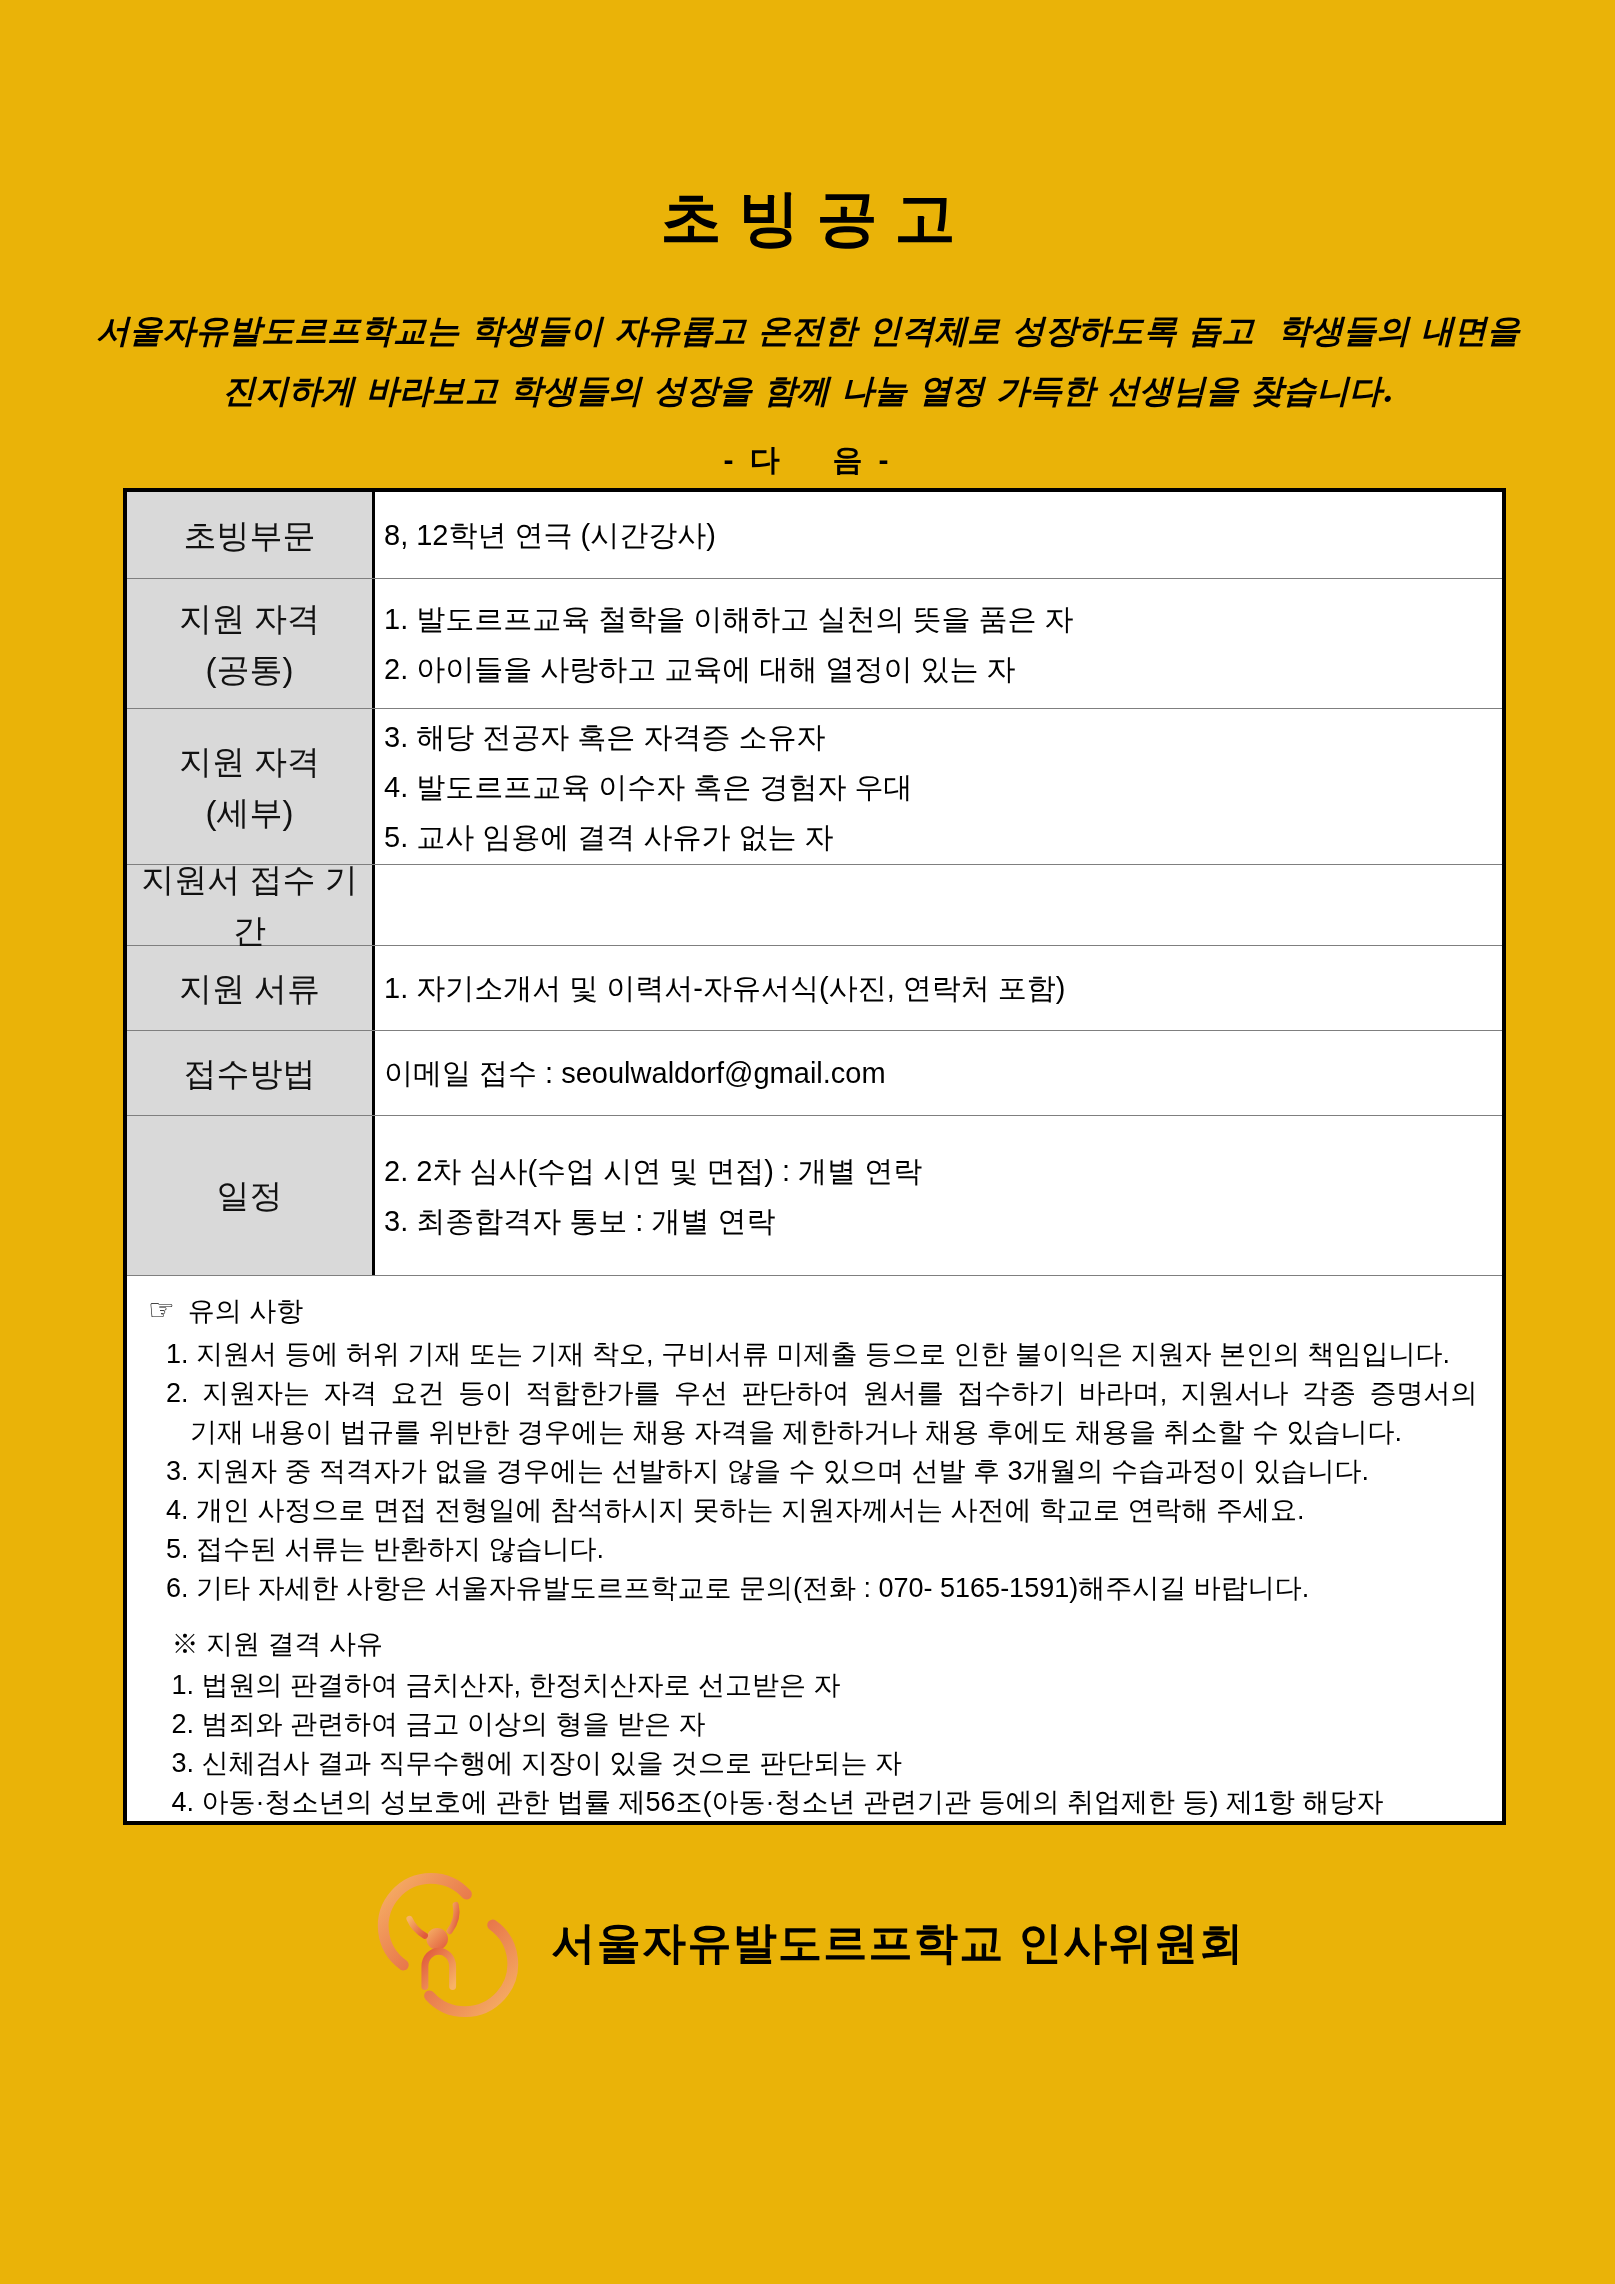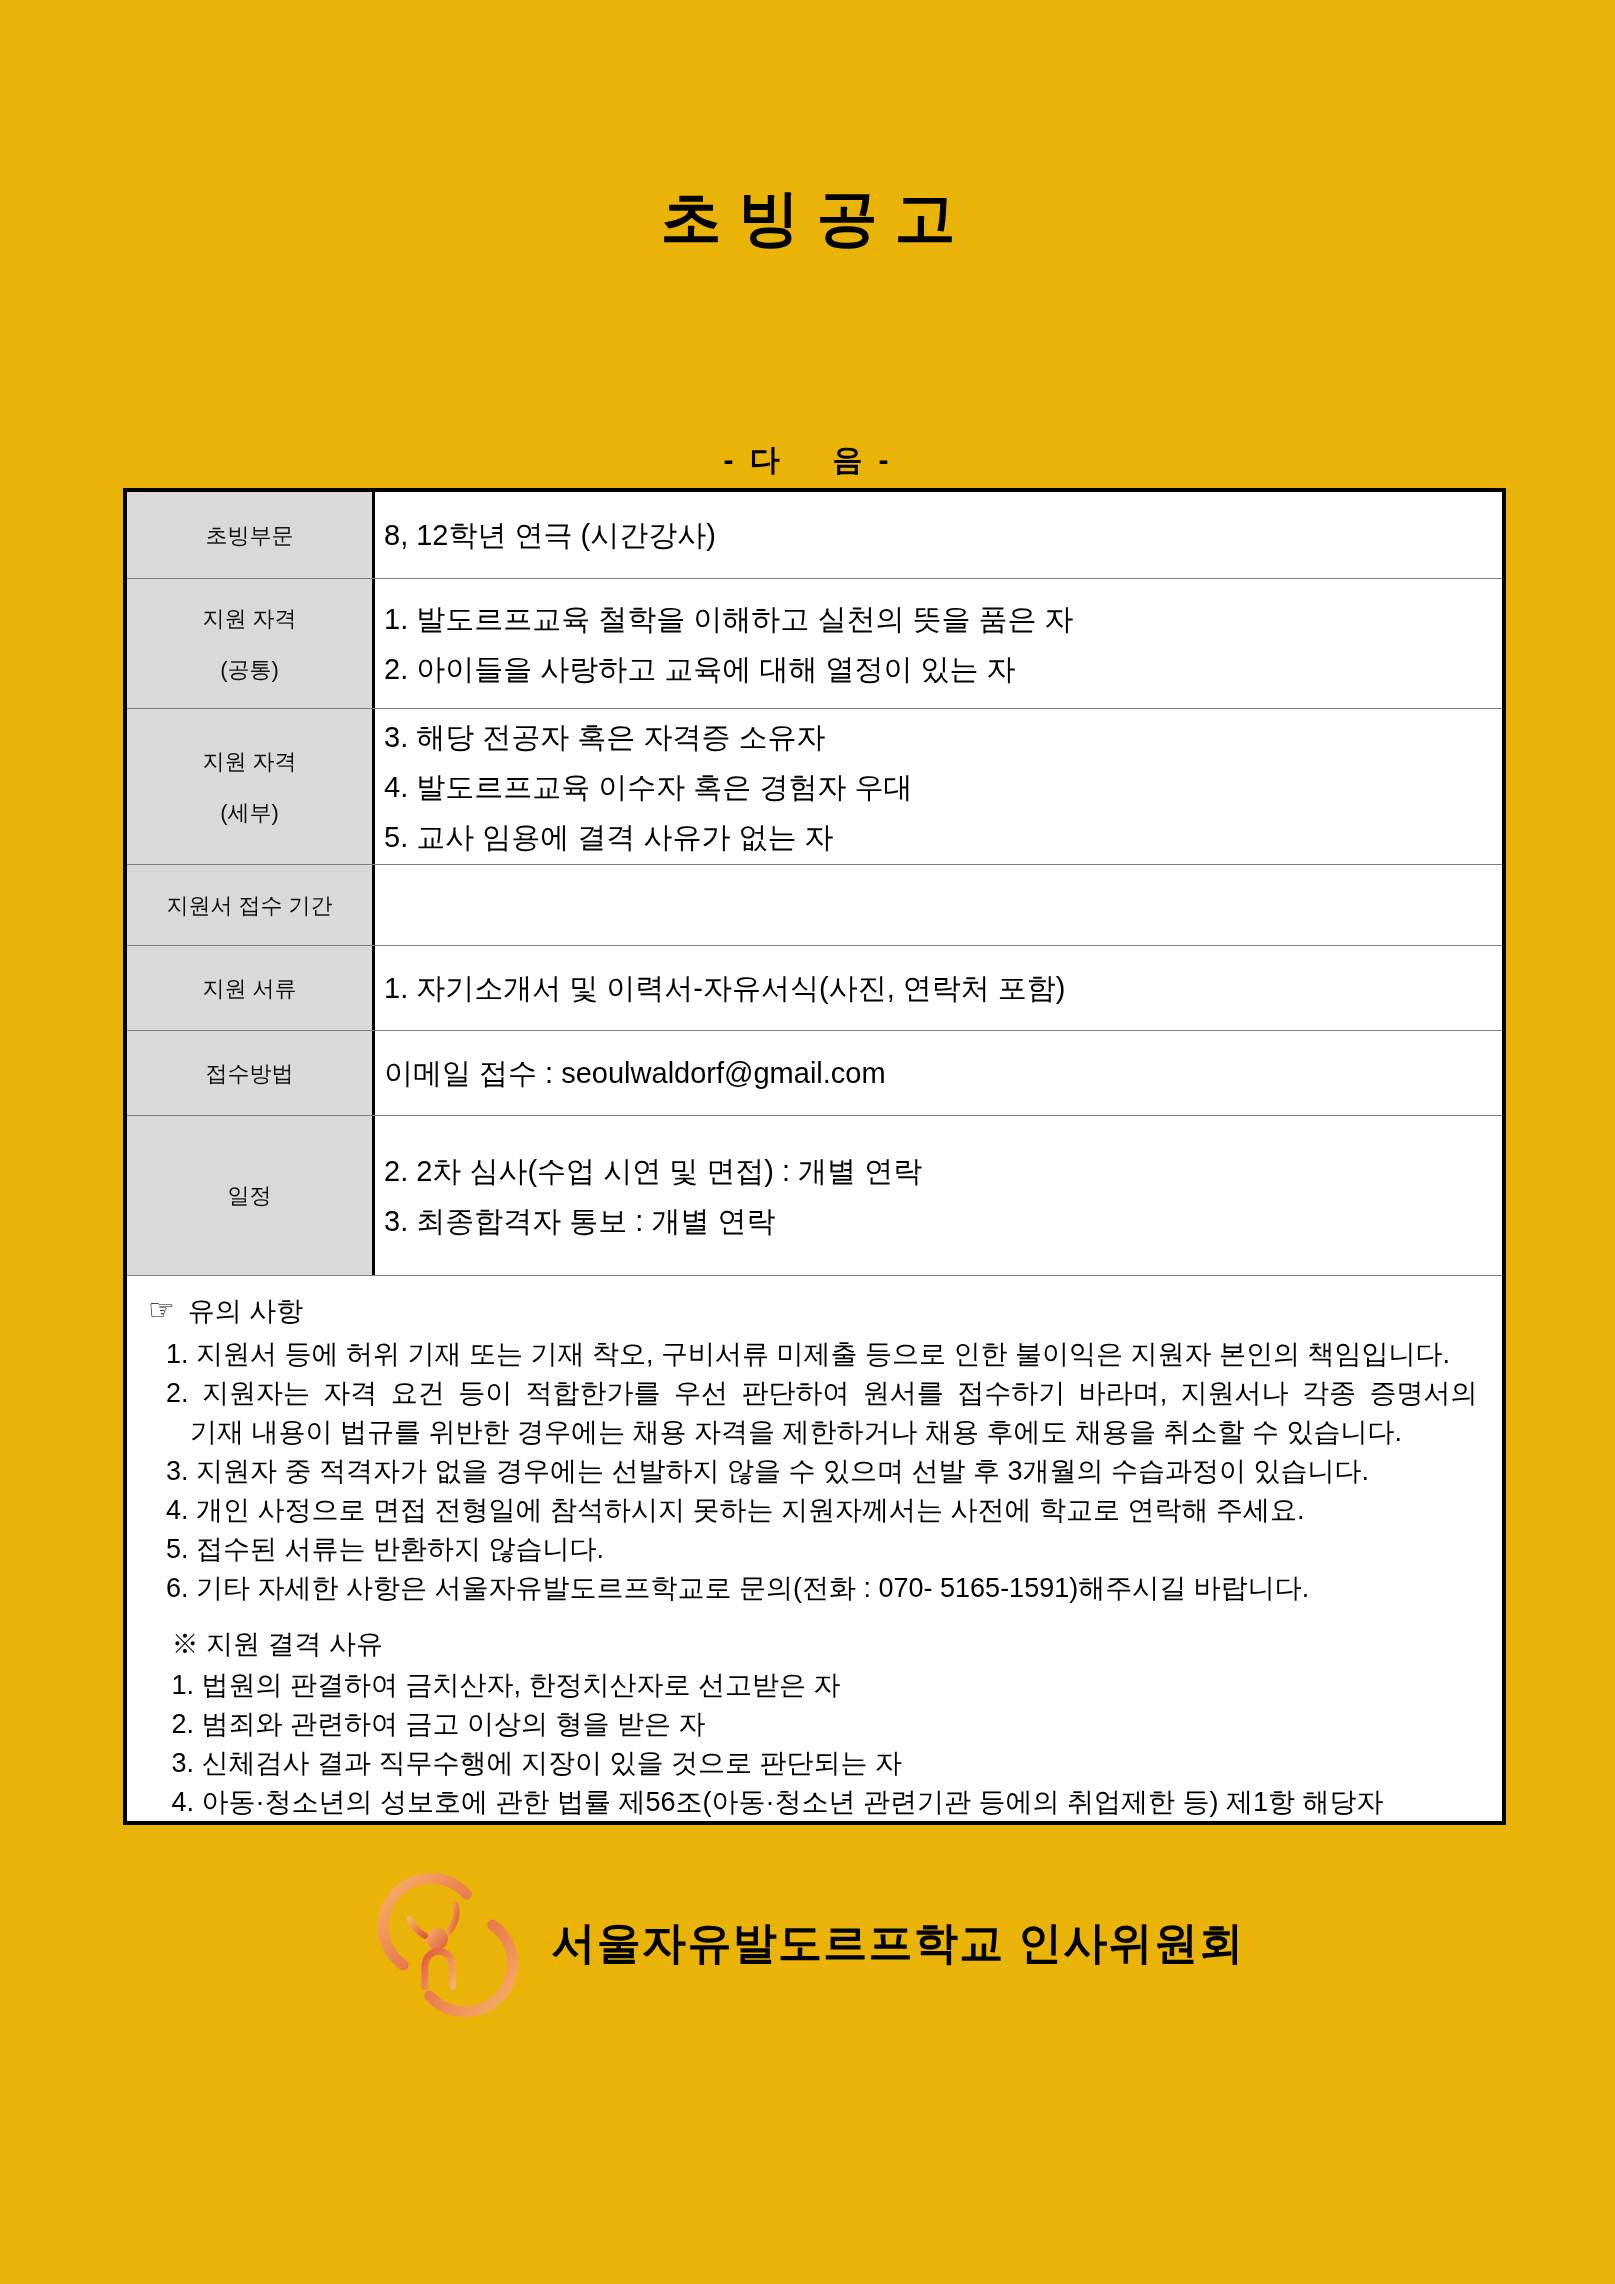--- a/index.html
+++ b/index.html
@@ -51,21 +51,21 @@
     display:flex; width:100%;
     border-bottom:1.3px solid #7f7f7f;
   }
   .t-label {
     width:248px; flex:0 0 248px;
     background:#d9d9d9;
     border-right:3.9px solid #000;
     display:flex; flex-direction:column;
     justify-content:center; align-items:center;
     text-align:center;
-    font-size:22px; line-height:51px;
+    font-size:33px; line-height:51px;
     color:#111;
   }
   .t-content {
     flex:1;
     display:flex; flex-direction:column; justify-content:center;
     padding-left:9px; padding-right:13px;
     font-size:29px; line-height:50px;
   }
   .t-content .c-line { white-space:pre-wrap; }
 
@@ -99,20 +99,24 @@
     padding-bottom:3.9px;
   }
 </style>
 </head>
 <body>
 
 <div id="page">
 
   <div class="doc-title">초빙공고</div>
 
+  <div class="intro">
+    <div class="intro-line">서울자유발도르프학교는 학생들이 자유롭고 온전한 인격체로 성장하도록 돕고  학생들의 내면을</div>
+    <div class="intro-line">진지하게 바라보고 학생들의 성장을 함께 나눌 열정 가득한 선생님을 찾습니다.</div>
+  </div>
 
   <div class="daum">- 다    음 -</div>
 
   <div class="doc-table">
 
     <div class="t-row" style="height:87px">
       <div class="t-label">
         <div>초빙부문</div>
       </div>
       <div class="t-content">

